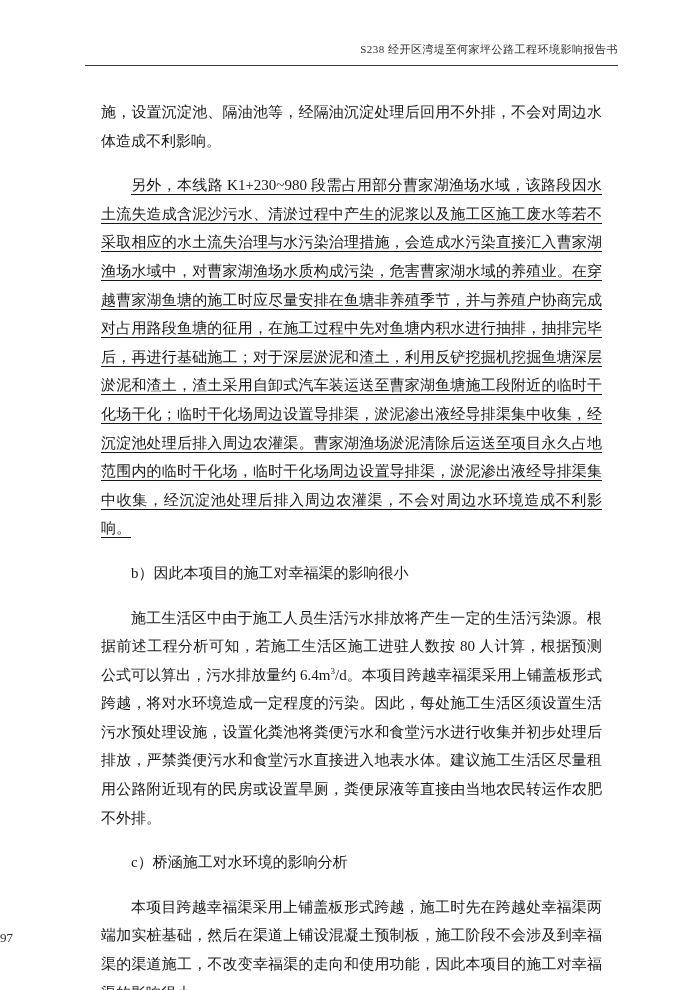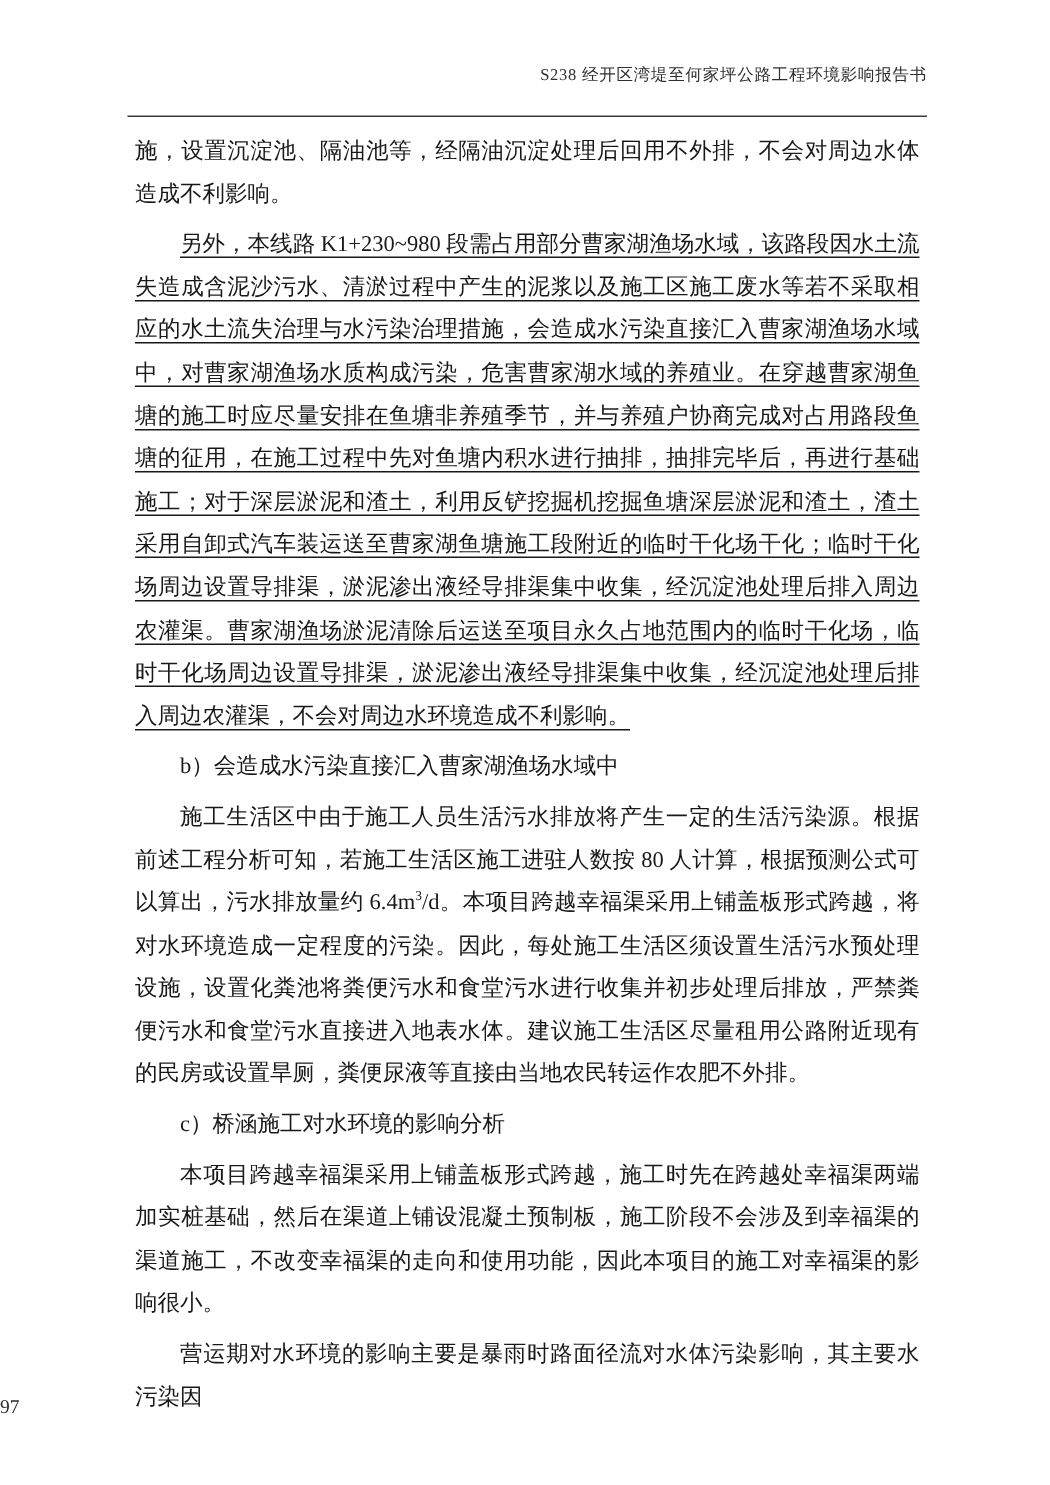--- a/index.html
+++ b/index.html
@@ -16,35 +16,35 @@
   }
   .running-header {
     position: absolute;
     top: 42px;
     left: 85px;
     width: 533px;
     text-align: right;
     font-size: 11px;
     letter-spacing: 0.5px;
     color: #2e2e2e;
-    padding-bottom: 20px;
+    padding-bottom: 8px;
     border-bottom: 1.5px solid #3a3a3a;
   }
   .content {
     position: absolute;
     top: 82px;
     left: 85px;
     width: 533px;
     font-size: 15px;
     line-height: 28.6px;
     text-align: justify;
     text-justify: inter-character;
     color: #181818;
   }
-  .content p { margin: 5px; text-indent: 2em; }
+  .content p { margin: 16px; text-indent: 2em; }
   .content p.no-indent { text-indent: 0; }
   .content p.section-heading { text-indent: 0; }
   .ul-text {
     text-decoration: underline;
     text-underline-offset: 4px;
     text-decoration-thickness: 1px;
   }
   sup.msup {
     font-size: 9px;
     line-height: 0;
@@ -67,21 +67,21 @@
   <div class="running-header">
     <span>S238 经开区湾堤至何家坪公路工程环境影响报告书</span>
   </div>
 
   <div class="content">
 
     <p class="no-indent">施，设置沉淀池、隔油池等，经隔油沉淀处理后回用不外排，不会对周边水体造成不利影响。</p>
 
     <p><span class="ul-text">另外，本线路 K1+230~980 段需占用部分曹家湖渔场水域，该路段因水土流失造成含泥沙污水、清淤过程中产生的泥浆以及施工区施工废水等若不采取相应的水土流失治理与水污染治理措施，会造成水污染直接汇入曹家湖渔场水域中，对曹家湖渔场水质构成污染，危害曹家湖水域的养殖业。在穿越曹家湖鱼塘的施工时应尽量安排在鱼塘非养殖季节，并与养殖户协商完成对占用路段鱼塘的征用，在施工过程中先对鱼塘内积水进行抽排，抽排完毕后，再进行基础施工；对于深层淤泥和渣土，利用反铲挖掘机挖掘鱼塘深层淤泥和渣土，渣土采用自卸式汽车装运送至曹家湖鱼塘施工段附近的临时干化场干化；临时干化场周边设置导排渠，淤泥渗出液经导排渠集中收集，经沉淀池处理后排入周边农灌渠。曹家湖渔场淤泥清除后运送至项目永久占地范围内的临时干化场，临时干化场周边设置导排渠，淤泥渗出液经导排渠集中收集，经沉淀池处理后排入周边农灌渠，不会对周边水环境造成不利影响。</span></p>
 
-    <p>b）会造成水污染直接汇入曹家湖渔场水域中</p>
+    <p>b）因此本项目的施工对幸福渠的影响很小</p>
 
     <p><span>施工生活区中由于施工人员生活污水排放将产生一定的生活污染源。根据前述工程分析可知，若施工生活区施工进驻人数按 80 人计算，根据预测公式可以算出，污水排放量约 6.4m</span><sup class="msup">3</sup><span>/d。本项目跨越幸福渠采用上铺盖板形式跨越，将对水环境造成一定程度的污染。因此，每处施工生活区须设置生活污水预处理设施，设置化粪池将粪便污水和食堂污水进行收集并初步处理后排放，严禁粪便污水和食堂污水直接进入地表水体。建议施工生活区尽量租用公路附近现有的民房或设置旱厕，粪便尿液等直接由当地农民转运作农肥不外排。</span></p>
 
     <p>c）桥涵施工对水环境的影响分析</p>
 
 
     <p>本项目跨越幸福渠采用上铺盖板形式跨越，施工时先在跨越处幸福渠两端加实桩基础，然后在渠道上铺设混凝土预制板，施工阶段不会涉及到幸福渠的渠道施工，不改变幸福渠的走向和使用功能，因此本项目的施工对幸福渠的影响很小。</p>
 
 
     <p>营运期对水环境的影响主要是暴雨时路面径流对水体污染影响，其主要水污染因</p>

